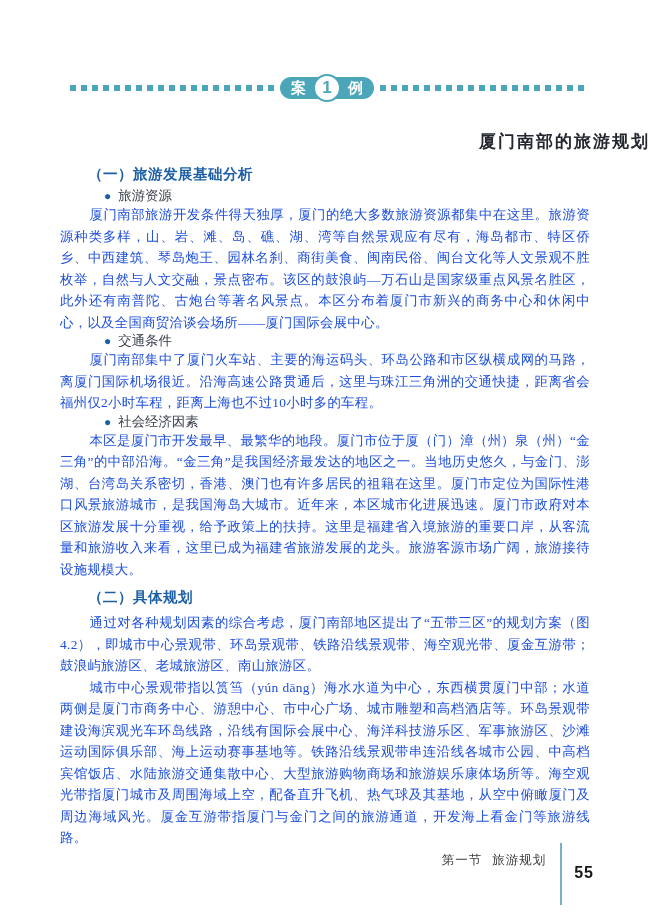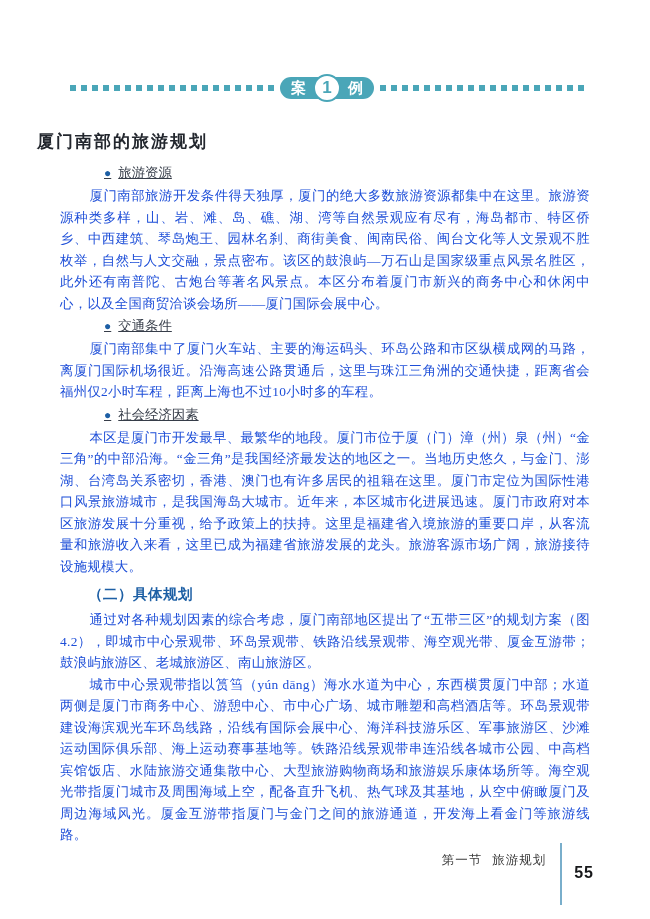--- a/index.html
+++ b/index.html
@@ -65,21 +65,21 @@
     text-align: center;
     margin: 0 2px;
   }
 
   
   .title {
     position: absolute;
     top: 130px;
     left: 0;
     width: 100%;
-    text-align: left;
+    text-align: right;
     font-size: 17px;
     font-weight: bold;
     letter-spacing: 2px;
     color: #23272e;
     padding-left: 37px;
   }
 
   
   .content {
     position: absolute;
@@ -91,23 +91,22 @@
     font-family: "Liberation Sans", "DejaVu Sans", sans-serif;
     font-size: 14.5px;
     font-weight: bold;
     color: #1d5fa5;
     margin: 4px 0 5px 28px;
     letter-spacing: 0.5px;
   }
   .bullet-line {
     margin: 1px 0 1px 44px;
     font-size: 13.4px;
-    line-height: 21px;
+    line-height: 14px;
     color: #363d49;
-    text-decoration: underline;
   }
   .bullet-line .dot {
     color: #1d5fa5;
     font-size: 12px;
     margin-right: 7px;
   }
   .para {
     font-size: 13.4px;
     line-height: 21.5px;
     letter-spacing: 0.3px;
@@ -160,20 +159,21 @@
       <span class="badge-num">1</span>
       <span class="badge-side">例</span>
     </span>
     <span class="dash-line"></span>
   </div>
 
   <h1 class="title">厦门南部的旅游规划</h1>
 
   <div class="content">
 
+    <h2 class="section-heading">（一）旅游发展基础分析</h2>
 
     <div class="bullet-line">
       <span class="dot">●</span><span>旅游资源</span>
     </div>
     <p class="para">厦门南部旅游开发条件得天独厚，厦门的绝大多数旅游资源都集中在这里。旅游资源种类多样，山、岩、滩、岛、礁、湖、湾等自然景观应有尽有，海岛都市、特区侨乡、中西建筑、琴岛炮王、园林名刹、商街美食、闽南民俗、闽台文化等人文景观不胜枚举，自然与人文交融，景点密布。该区的鼓浪屿—万石山是国家级重点风景名胜区，此外还有南普陀、古炮台等著名风景点。本区分布着厦门市新兴的商务中心和休闲中心，以及全国商贸洽谈会场所——厦门国际会展中心。</p>
 
     <div class="bullet-line">
       <span class="dot">●</span><span>交通条件</span>
     </div>
     <p class="para">厦门南部集中了厦门火车站、主要的海运码头、环岛公路和市区纵横成网的马路，离厦门国际机场很近。沿海高速公路贯通后，这里与珠江三角洲的交通快捷，距离省会福州仅2小时车程，距离上海也不过10小时多的车程。</p>

